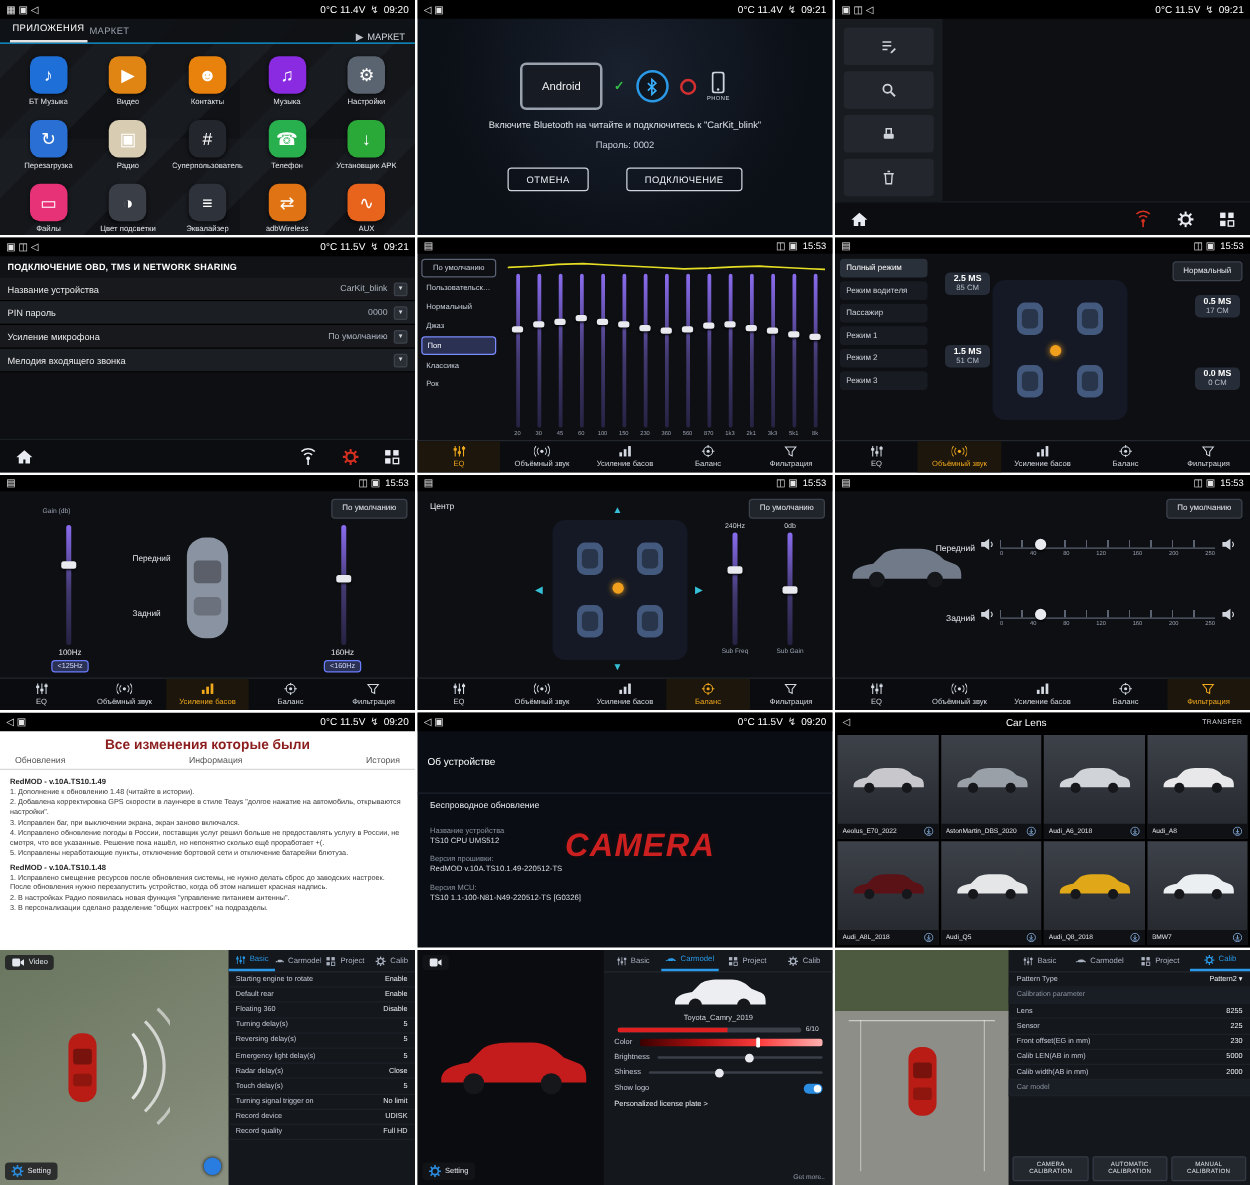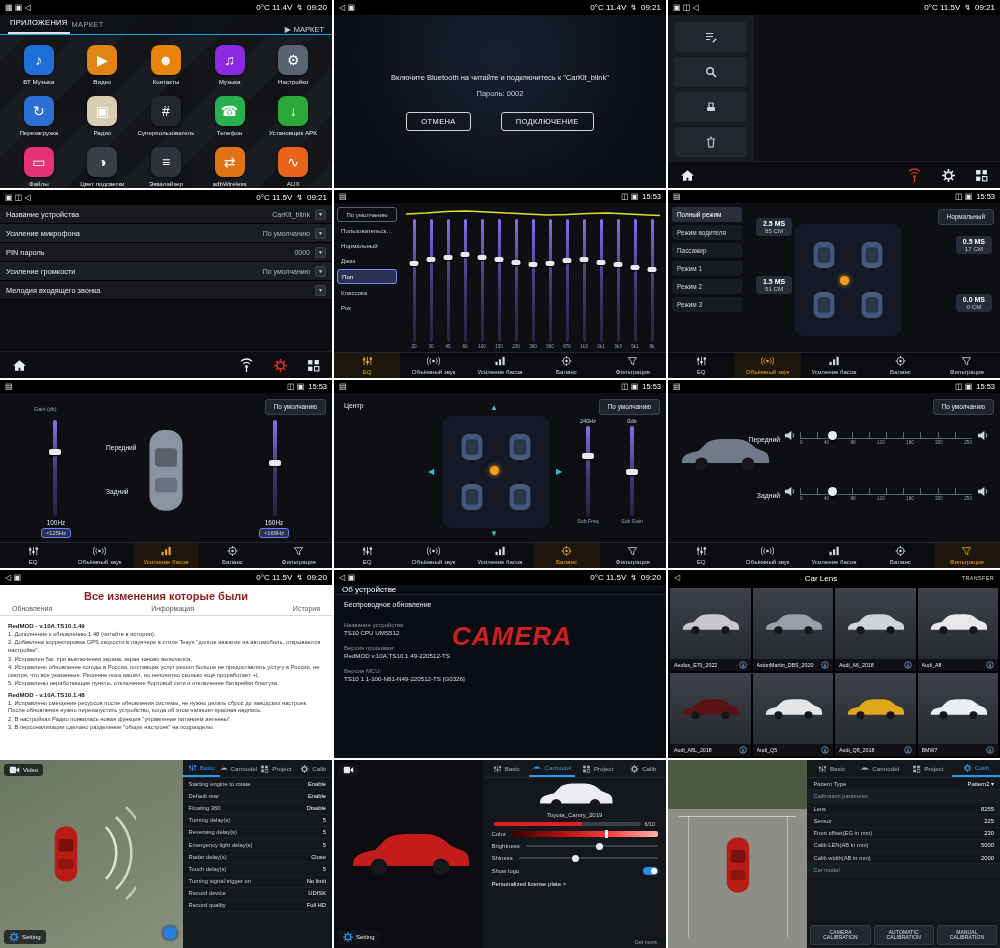--- a/index.html
+++ b/index.html
@@ -105,21 +105,21 @@
 .spk{position:absolute;top:2px;width:11px;height:11px;color:#cfd4dc}
 
 .p10{background:#fff;color:#222}
 .p10-title{font-size:11px;font-weight:bold;color:#8b1d1d;text-align:center;margin:5px 0 3px}
 .p10-tabs{display:flex;justify-content:space-between;padding:0 12px 3px;font-size:7px;color:#555;border-bottom:1px solid #d8d8d8}
 .p10-body{padding:3px 8px;font-size:5.8px;color:#3a3a3a;line-height:1.3}
 .p10-ver{font-weight:bold;font-size:6.1px;margin:3px 0 1px;color:#222}
 .p10-it{margin-bottom:1px}
 
 .p11{background:#0a0e14}
-.p11-title{font-size:8px;color:#fff;padding:0 8px;border-bottom:1px solid #1c222c}
+.p11-title{font-size:8px;color:#fff;padding:20px 8px;border-bottom:1px solid #1c222c}
 .p11-body{position:relative;padding:6px 10px;height:140px}
 .p11-logo{position:absolute;left:118px;top:26px;font-size:26px;font-weight:800;font-style:italic;color:#cc2020;letter-spacing:1px;text-shadow:0 0 6px #60101033}
 .l-wh{font-size:7px;color:#e8ecf2;margin-bottom:14px}
 .l-gr{font-size:6px;color:#8a93a0;margin-top:9px}
 .l-vl{font-size:6.2px;color:#d8dde6;margin-top:1px}
 
 .p12-top{height:16px;background:#000;display:flex;align-items:center;padding:0 6px;gap:4px}
 .p12-title{flex:1;text-align:center;font-size:8px;color:#fff}
 .p12-tr{font-size:5.4px;color:#cfd4dc;letter-spacing:.4px}
 .p12-grid{position:absolute;top:16px;left:0;right:0;bottom:0;display:grid;grid-template-columns:repeat(4,1fr);grid-template-rows:1fr 1fr;gap:2px;background:#000;padding:2px}
@@ -364,20 +364,38 @@
 
   <div class="panel p2">
     <div class="sb">
       <span class="sbi">◁ ▣</span>
       <span class="sp"></span>
       <span>0°C 11.4V</span>
       <span class="sbi">↯</span>
       <span>09:21</span>
     </div>
     <div class="p2-body">
+      <div class="btrow">
+        <div class="hu">
+            <span>Android</span>
+          </div>
+        <span class="okmark">✓</span>
+        <div class="btc">
+            <svg class="ic" width="9" height="15">
+              <use href="#i-bt"></use>
+            </svg>
+          </div>
+        <span class="redring"></span>
+        <div class="phonecol">
+          <svg class="ic" width="11" height="18">
+              <use href="#i-phone"></use>
+            </svg>
+          <span class="phn-lb">PHONE</span>
+        </div>
+      </div>
       <div class="p2-msg">Включите Bluetooth на читайте и подключитесь к "CarKit_blink"</div>
       <div class="p2-pwd">Пароль: 0002</div>
       <div class="p2-btns">
         <button class="obtn">ОТМЕНА</button>
         <button class="obtn">ПОДКЛЮЧЕНИЕ</button>
       </div>
     </div>
   </div>
 
   <div class="panel">
@@ -428,53 +446,47 @@
   </div>
 
   <div class="panel">
     <div class="sb">
       <span class="sbi">▣ ◫ ◁</span>
       <span class="sp"></span>
       <span>0°C 11.5V</span>
       <span class="sbi">↯</span>
       <span>09:21</span>
     </div>
+    <div class="p4-title">ПОДКЛЮЧЕНИЕ OBD, TMS И NETWORK SHARING</div>
     <div>
 
         <div class="p4-row">
           <span>Название устройства</span>
           <span class="p4-val">
             <span>CarKit_blink</span>
             <span class="dd">▼</span>
           </span>
         </div>
 
         <div class="p4-row">
+          <span>PIN пароль</span>
+          <span class="p4-val">
+            <span>0000</span>
+            <span class="dd">▼</span>
+          </span>
+        </div>
+
+        <div class="p4-row">
           <span>Усиление микрофона</span>
           <span class="p4-val">
             <span>По умолчанию</span>
             <span class="dd">▼</span>
           </span>
         </div>
 
-        <div class="p4-row">
-          <span>PIN пароль</span>
-          <span class="p4-val">
-            <span>0000</span>
-            <span class="dd">▼</span>
-          </span>
-        </div>
-
-        <div class="p4-row">
-          <span>Усиление громкости</span>
-          <span class="p4-val">
-            <span>По умолчанию</span>
-            <span class="dd">▼</span>
-          </span>
-        </div>
 
 
         <div class="p4-row">
           <span>Мелодия входящего звонка</span>
           <span class="p4-val">
             <span></span>
             <span class="dd">▼</span>
           </span>
         </div>
       </div>

